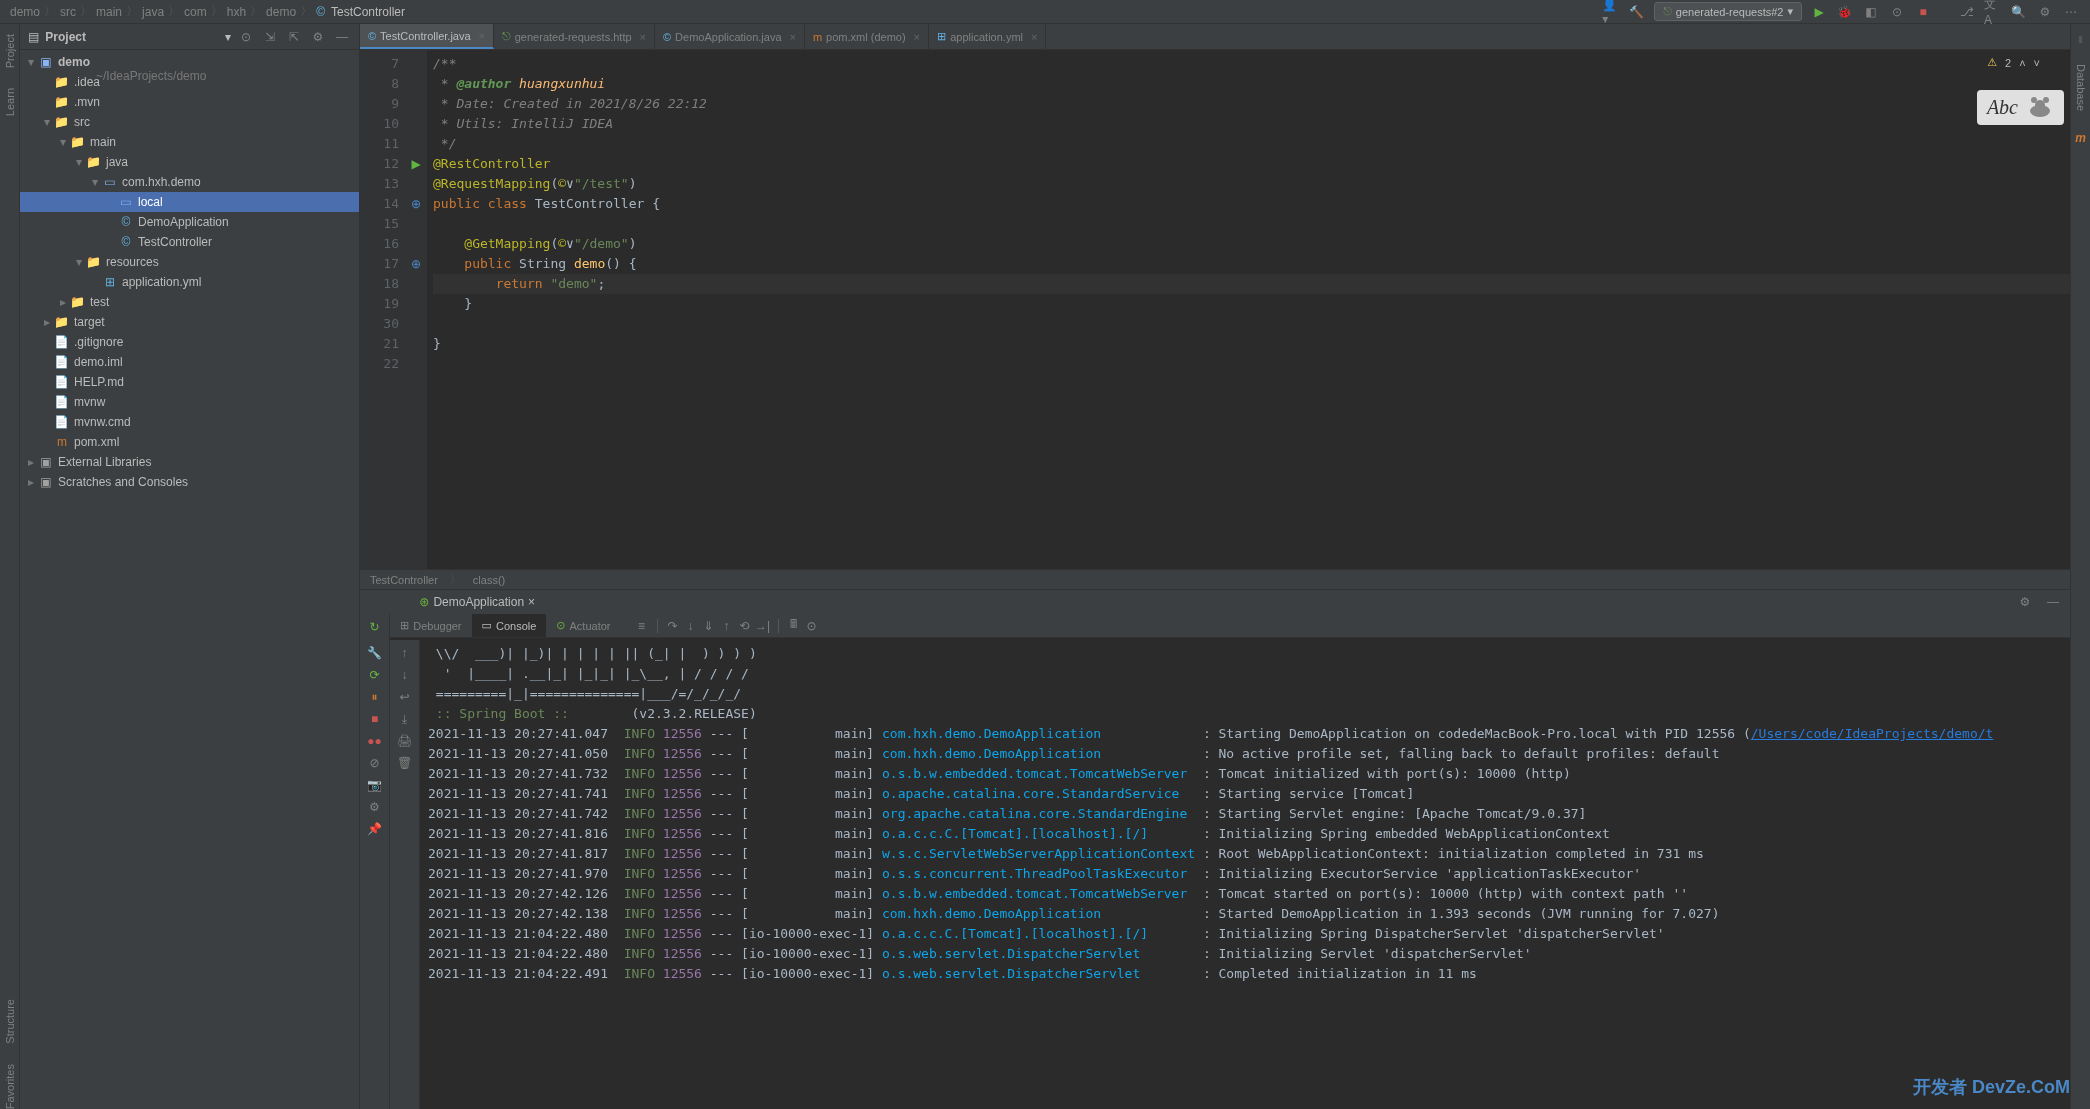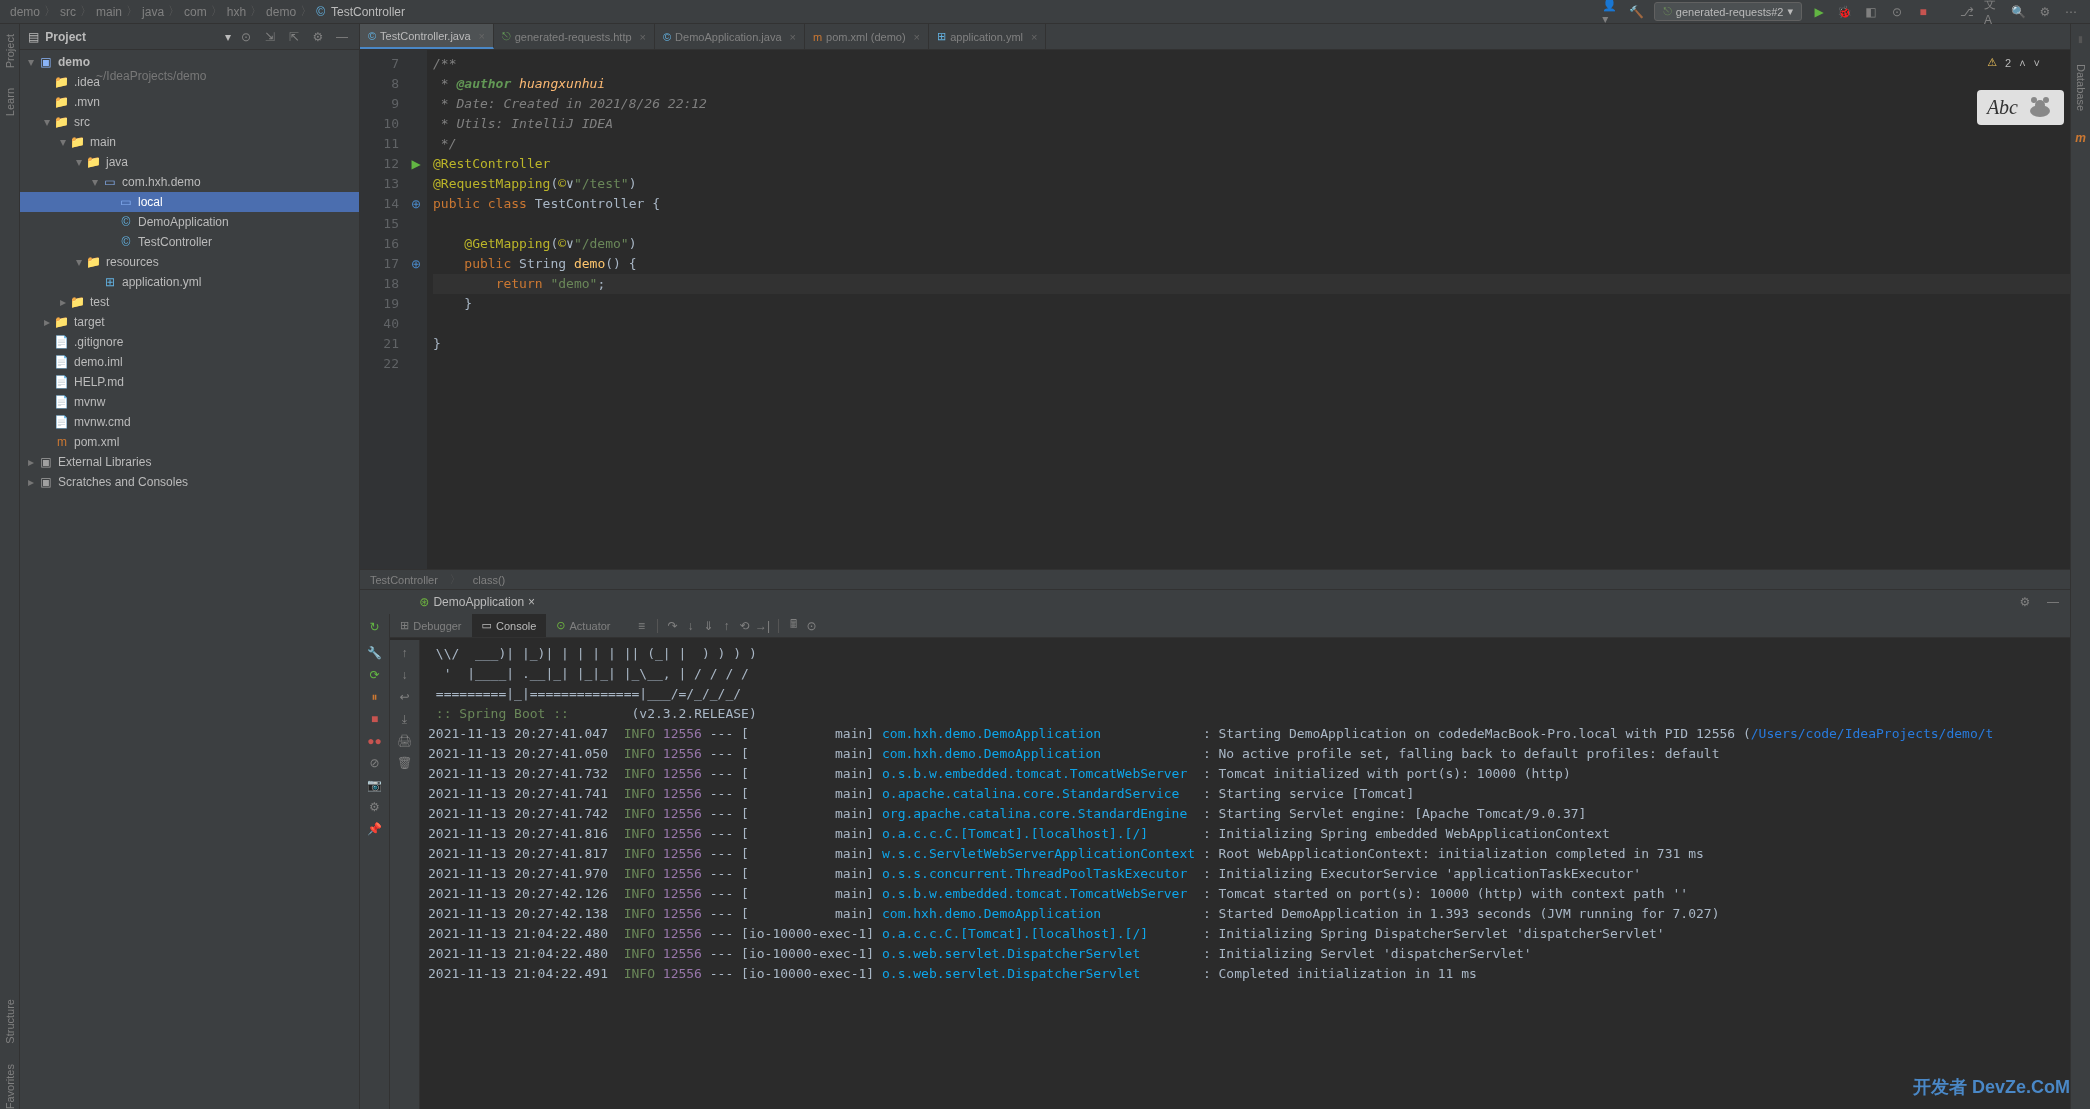--- a/index.html
+++ b/index.html
@@ -280,21 +280,21 @@
   white-space: pre;
   overflow: hidden;
   color: #a9b7c6;
 }
 .log-time { color: #a9b7c6; }
 .log-info { color: #6a8759; }
 .log-pid { color: #9876aa; }
 .log-thread { color: #a9b7c6; }
 .log-class { color: #0ea5e9; }
 .log-msg { color: #a9b7c6; }
-.log-link { color: #287bde; }
+.log-link { color: #287bde; text-decoration: underline; }
 .banner { color: #a9b7c6; }
 .spring-boot { color: #6a8759; }
 .watermark-bottom {
   position: absolute;
   bottom: 10px;
   right: 20px;
   color: #4a88c7;
   font-size: 18px;
   font-weight: bold;
 }
@@ -537,21 +537,21 @@
           <div>10</div>
           <div>11</div>
           <div>12</div>
           <div>13</div>
           <div>14</div>
           <div>15</div>
           <div>16</div>
           <div>17</div>
           <div>18</div>
           <div>19</div>
-          <div>40</div>
+          <div>30</div>
           <div>21</div>
           <div>22</div>
         </div>
       <div class="gutter-icons" id="gutter-icons">
           <div></div>
           <div></div>
           <div></div>
           <div></div>
           <div></div>
           <div>

